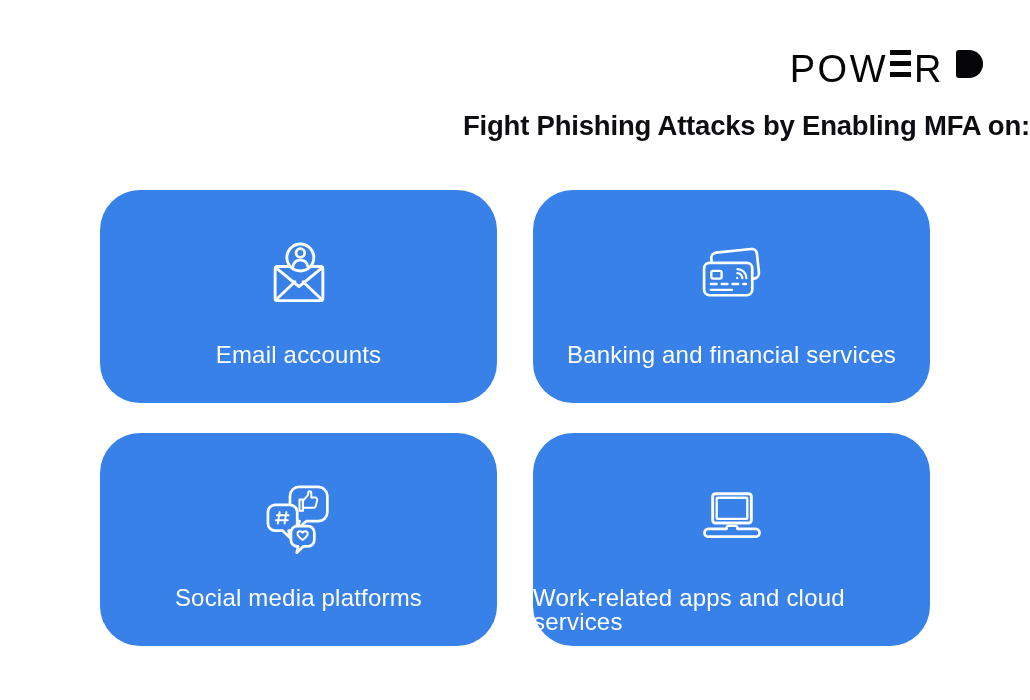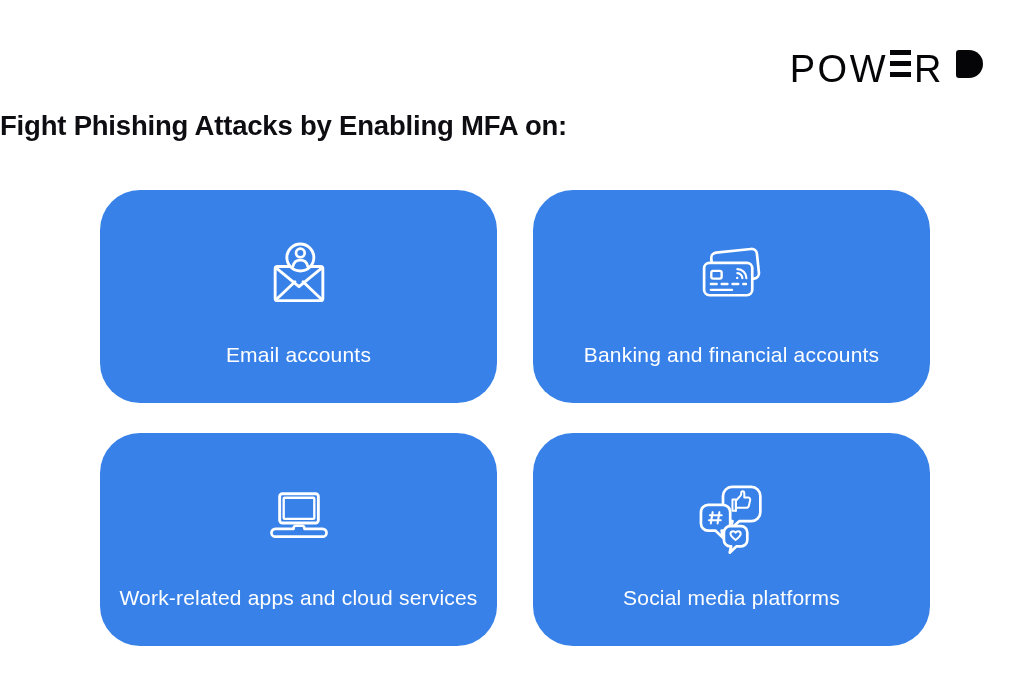--- a/index.html
+++ b/index.html
@@ -46,21 +46,21 @@
     background: #050507;
     border-radius: 3px 14px 14px 3px;
   }
 
   
   .title {
     position: absolute;
     top: 110px;
     left: 0;
     right: 0;
-    text-align: left;
+    text-align: right;
     font-size: 27.5px;
     font-weight: 700;
     letter-spacing: -0.2px;
     color: #0d0d12;
   }
 
   
   .grid {
     position: absolute;
     top: 190px;
@@ -77,25 +77,25 @@
     background: #3781E9;
     display: flex;
     flex-direction: column;
     align-items: center;
     padding-top: 49px;
   }
   .card-icon { width: 72px; height: 72px; flex: 0 0 auto; }
   .card-label {
     margin-top: 32px;
     color: #ffffff;
-    font-size: 21px;
+    font-size: 24px;
     font-weight: 400;
     letter-spacing: 0.2px;
     line-height: 24px;
-    text-align: center;
+    text-align: left;
   }
   svg { display: block; }
 </style>
 </head>
 <body>
 
 <div class="logo">
   <span class="logo-txt">POW</span>
     <span class="logo-e"></span>
     <span class="logo-txt">R</span>
@@ -128,45 +128,45 @@
         </g>
         <rect x="9" y="26.5" width="53.5" height="36" rx="6" fill="#3781E9"></rect>
         <rect x="17" y="35.5" width="11.5" height="8.5" rx="2" stroke-width="2.6"></rect>
         <circle cx="45.8" cy="43.2" r="1.3" fill="#ffffff" stroke="none"></circle>
         <path d="M46 38 a5.5 5.5 0 0 1 5.5 5.5" stroke-width="2.4"></path>
         <path d="M46 33.5 a10 10 0 0 1 10 10" stroke-width="2.4"></path>
         <path d="M16.5 50 H55.5" stroke-width="2.6" stroke-dasharray="6.5 5.5"></path>
         <path d="M16.5 56.5 H40" stroke-width="2.6"></path>
       </svg>
     </span>
-    <div class="card-label">Banking and financial accounts</div>
-  </div>
-
-  <div class="card">
-    <span class="card-icon">
-      <svg viewBox="0 0 80 80" width="72" height="72" fill="none" stroke="#ffffff" stroke-width="3.2" stroke-linecap="round" stroke-linejoin="round">
-        <rect x="18.5" y="13" width="43" height="32.5" rx="3"></rect>
-        <rect x="23" y="17.5" width="34" height="23.5" rx="1" stroke-width="2.6"></rect>
-        <path d="M34 52 v-0.8 a2.6 2.6 0 0 1 2.6 -2.6 h6.8 a2.6 2.6 0 0 1 2.6 2.6 V52 h20.2 a4.4 4.4 0 0 1 0 8.8 H13.8 a4.4 4.4 0 0 1 0 -8.8 z" fill="#3781E9" stroke-width="3"></path>
-      </svg>
-    </span>
-    <div class="card-label">Work-related apps and cloud services</div>
+    <div class="card-label">Banking and financial services</div>
   </div>
 
   <div class="card">
     <span class="card-icon">
       <svg viewBox="0 0 80 80" width="72" height="72" fill="none" stroke="#ffffff" stroke-width="3" stroke-linecap="round" stroke-linejoin="round">
 
         <path d="M40 5.5 H61.5 A10 10 0 0 1 71.5 15.5 V33.5 A10 10 0 0 1 61.5 43.5 H48 L38 52.5 L40.5 43.5 H40 A10 10 0 0 1 30 33.5 V15.5 A10 10 0 0 1 40 5.5 Z" fill="#3781E9"></path>
         <path d="M40.5 19.5 h3.8 v12.5 h-3.8 z" stroke-width="2.2"></path>
         <path d="M44.3 32 V20.8 l5 -5.4 c0.6 -0.65 0.95 -1.5 0.95 -2.4 v-1 a1.7 1.7 0 0 1 3.4 0 v5.2 h4.3 a2.3 2.3 0 0 1 2.25 2.8 l-1.45 6.3 a3 3 0 0 1 -2.9 2.3 H44.3 z" stroke-width="2.2"></path>
 
         <path d="M13.5 25.5 H30 A8 8 0 0 1 38 33.5 V46 A8 8 0 0 1 30 54 H28.5 L30 62 L21.5 54 H13.5 A8 8 0 0 1 5.5 46 V33.5 A8 8 0 0 1 13.5 25.5 Z" fill="#3781E9"></path>
         <path d="M18.5 33.5 L16.5 46 M26 33.5 L24 46 M15.5 37 H28.5 M14.5 42.5 H27.5" stroke-width="2.3"></path>
 
         <path d="M38 49 H50 A7 7 0 0 1 57 56 V64.5 A7 7 0 0 1 50 71.5 H45 L37.5 78.5 L39 71.5 H38 A7 7 0 0 1 31 64.5 V56 A7 7 0 0 1 38 49 Z" fill="#3781E9"></path>
         <path d="M44 64.5 C40.5 62 38.3 59.9 38.3 57.6 C38.3 55.9 39.6 54.6 41.2 54.6 C42.4 54.6 43.4 55.2 44 56.3 C44.6 55.2 45.6 54.6 46.8 54.6 C48.4 54.6 49.7 55.9 49.7 57.6 C49.7 59.9 47.5 62 44 64.5 Z" stroke-width="2.2"></path>
       </svg>
     </span>
     <div class="card-label">Social media platforms</div>
   </div>
 
+  <div class="card">
+    <span class="card-icon">
+      <svg viewBox="0 0 80 80" width="72" height="72" fill="none" stroke="#ffffff" stroke-width="3.2" stroke-linecap="round" stroke-linejoin="round">
+        <rect x="18.5" y="13" width="43" height="32.5" rx="3"></rect>
+        <rect x="23" y="17.5" width="34" height="23.5" rx="1" stroke-width="2.6"></rect>
+        <path d="M34 52 v-0.8 a2.6 2.6 0 0 1 2.6 -2.6 h6.8 a2.6 2.6 0 0 1 2.6 2.6 V52 h20.2 a4.4 4.4 0 0 1 0 8.8 H13.8 a4.4 4.4 0 0 1 0 -8.8 z" fill="#3781E9" stroke-width="3"></path>
+      </svg>
+    </span>
+    <div class="card-label">Work-related apps and cloud services</div>
+  </div>
+
 </div>
 
 </body></html>

